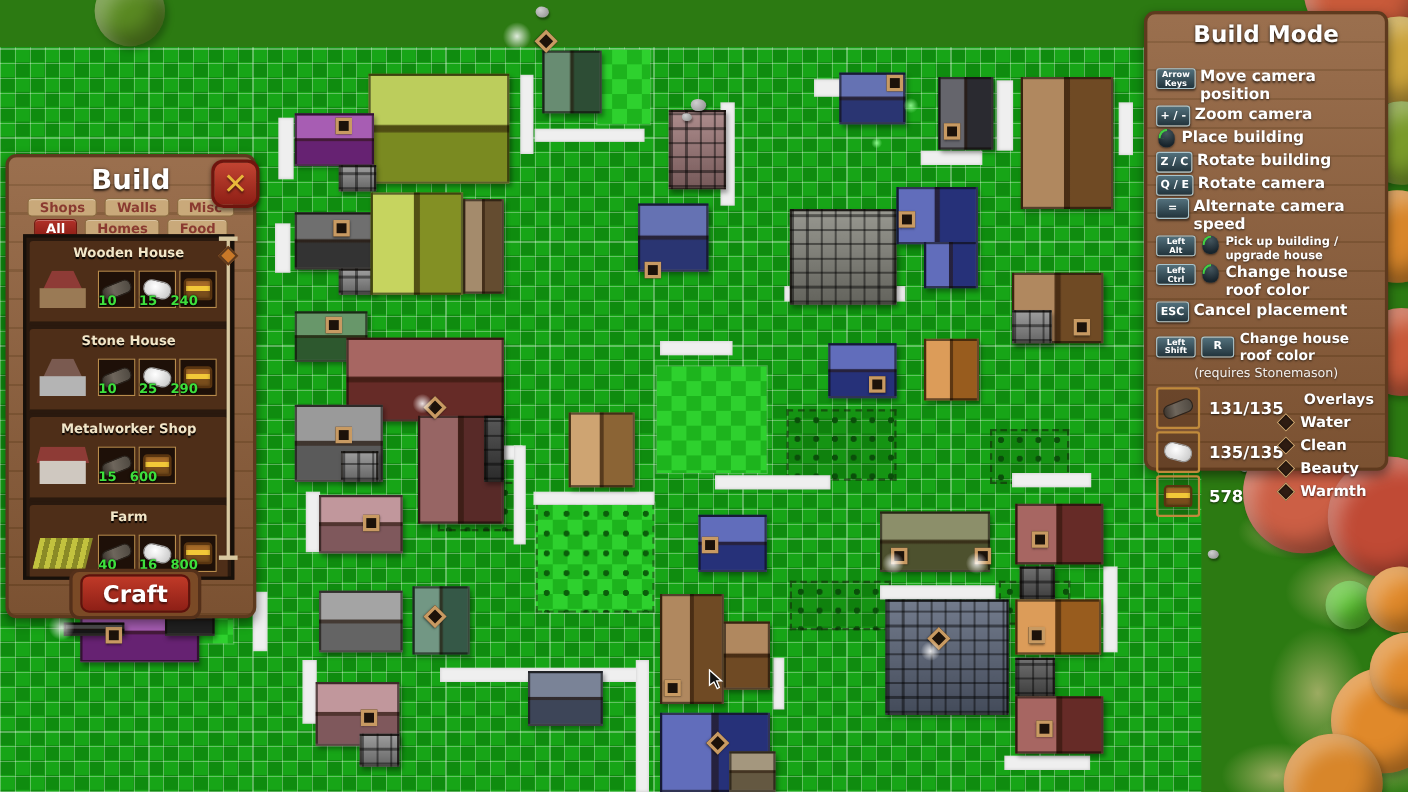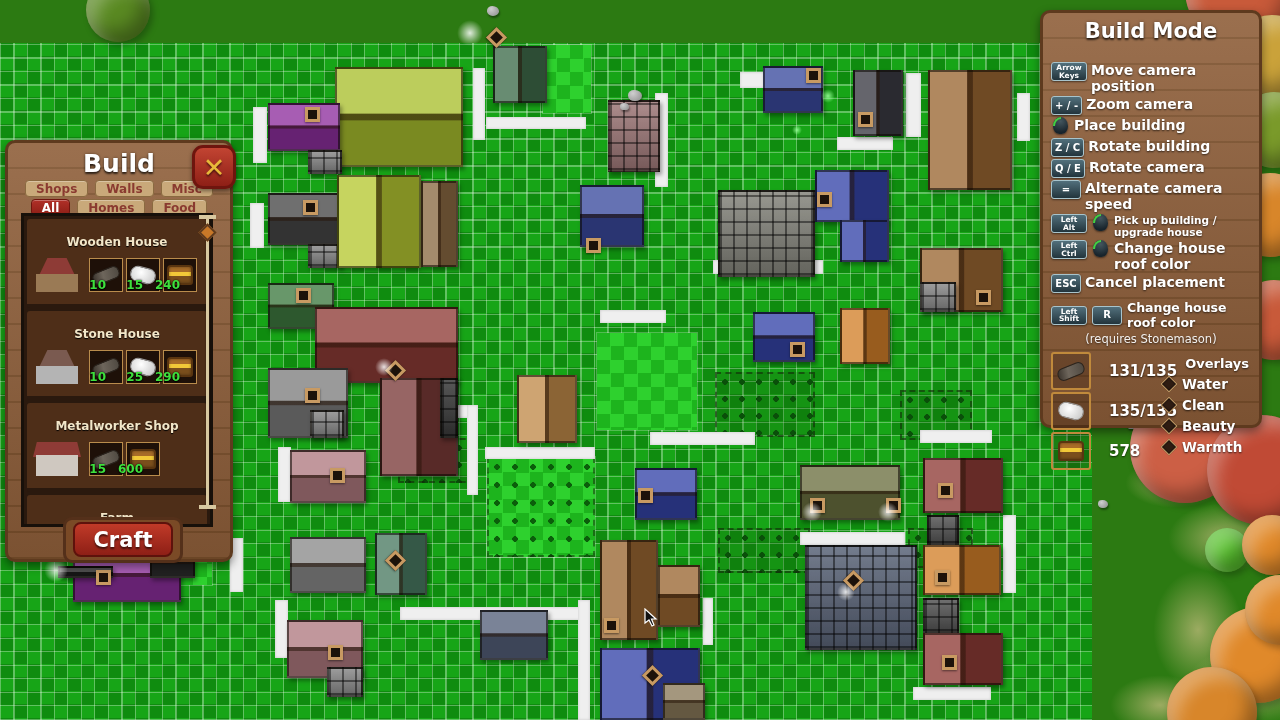--- a/index.html
+++ b/index.html
@@ -64,21 +64,21 @@
          border-radius:50% 50% 42% 42%;box-shadow:0 1px 2px rgba(0,0,0,.5);}
   .mouse::before{content:"";position:absolute;left:0;top:0;width:8px;height:9px;box-sizing:border-box;
          border:2px solid #42d142;border-right:none;border-bottom:none;border-radius:100% 0 0 0;}
   .sc-label{color:#fff;font-size:14px;font-weight:600;text-shadow:0 1px 2px rgba(0,0,0,.65);}
   .sc-label.sm{font-size:10.5px;font-weight:bold;}
   #roof-row{display:flex;align-items:center;gap:5px;margin-top:7px;}
   #roof-row .sc-label{font-weight:bold;font-size:12.5px;}
   #roof-sub{text-align:center;color:rgba(255,255,255,.92);font-size:11.5px;margin:2px 0 6px;
             text-shadow:0 1px 2px rgba(0,0,0,.6);}
   #res-area{position:relative;height:120px;}
-  .res-row{display:flex;align-items:center;gap:18px;margin:2px 0;}
+  .res-row{display:flex;align-items:center;gap:8px;margin:2px 0;}
   .resbox{width:36px;height:34px;border:2px solid #c08a3c;border-radius:3px;flex:0 0 auto;
           background:rgba(40,20,8,.25);display:flex;align-items:center;justify-content:center;}
   .res-val{font-size:15px;font-weight:bold;color:#fff;text-shadow:0 1px 2px rgba(0,0,0,.7);}
   #overlays{position:absolute;right:2px;top:4px;width:96px;}
   #ov-title{font-size:13px;font-weight:bold;color:#fff;text-align:right;text-shadow:0 1px 2px rgba(0,0,0,.7);}
   .ov-row{display:flex;align-items:center;gap:7px;margin:5px 0 5px 10px;}
   .diamond{width:10px;height:10px;background:#2e1c12;border:1px solid #caa06a;transform:rotate(45deg);
            box-shadow:inset 0 0 2px #000;flex:0 0 auto;}
   .ov-label{font-size:13.5px;font-weight:bold;color:#fff;text-shadow:0 1px 2px rgba(0,0,0,.7);}
   
@@ -97,21 +97,21 @@
          text-shadow:0 2px 2px rgba(0,0,0,.5);box-shadow:0 2px 4px rgba(0,0,0,.45);box-sizing:border-box;}
   .tabrow{display:flex;justify-content:center;gap:7px;margin:2px 0;}
   .tab{height:17px;padding:0 10px;border-radius:4px;background:#c9a97a;border:1px solid #8a6a40;
        color:#8a3a30;font-size:12px;font-weight:bold;display:flex;align-items:center;box-sizing:border-box;
        box-shadow:inset 0 1px 0 rgba(255,255,255,.3);cursor:pointer;}
   .tab.active{background:linear-gradient(#b03028,#8e1f16);color:#fff;border-color:#6e150e;}
   #list{position:absolute;left:13px;top:70px;width:180px;height:302px;background:#2a190e;
         border:3px solid #17100a;padding:3px;overflow:hidden;box-sizing:content-box;}
   .card{background:#4e2e18;border-bottom:4px solid #2a190e;border-radius:3px;margin-bottom:3px;}
   .cname{display:block;text-align:center;font-size:12px;font-weight:bold;color:#f2e6c8;
-         padding:16px 0 2px;text-shadow:0 1px 1px #000;}
+         padding:4px 0 2px;text-shadow:0 1px 1px #000;}
   .cbody{display:flex;gap:3px;padding:2px 3px 7px;align-items:center;}
   .cost{position:relative;width:32px;height:32px;background:#1e1008;border:1px solid #b98c4c;
         display:flex;align-items:center;justify-content:center;flex:0 0 auto;}
   .cost .num{position:absolute;right:16px;bottom:-1px;font-size:12px;font-weight:bold;color:#3ee03c;
         text-shadow:0 1px 1px #000,0 0 2px #000;}
   .thumb{width:54px;height:44px;position:relative;flex:0 0 auto;margin-right:2px;}
   .thumb .roof{position:absolute;left:3px;right:3px;top:5px;height:18px;
         clip-path:polygon(12% 100%,30% 0,70% 0,88% 100%);}
   .thumb .tbody{position:absolute;left:6px;right:6px;top:21px;bottom:5px;}
   .t-wooden-house .roof{background:#8e3b36}.t-wooden-house .tbody{background:#9a7a55}

